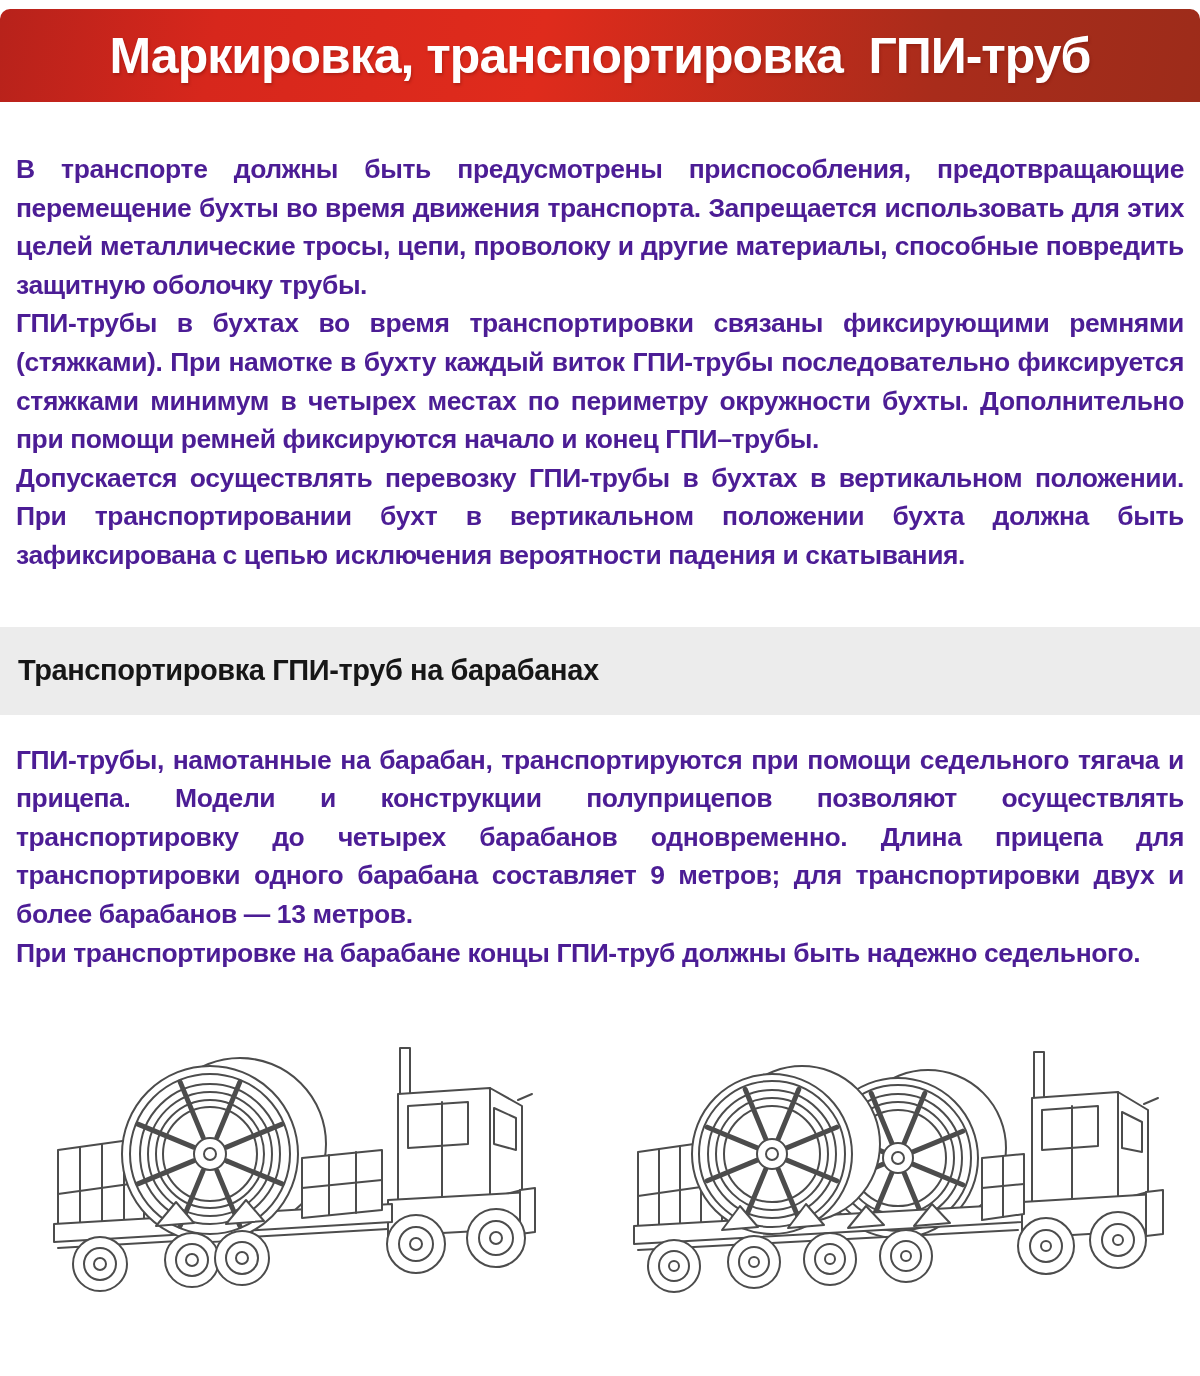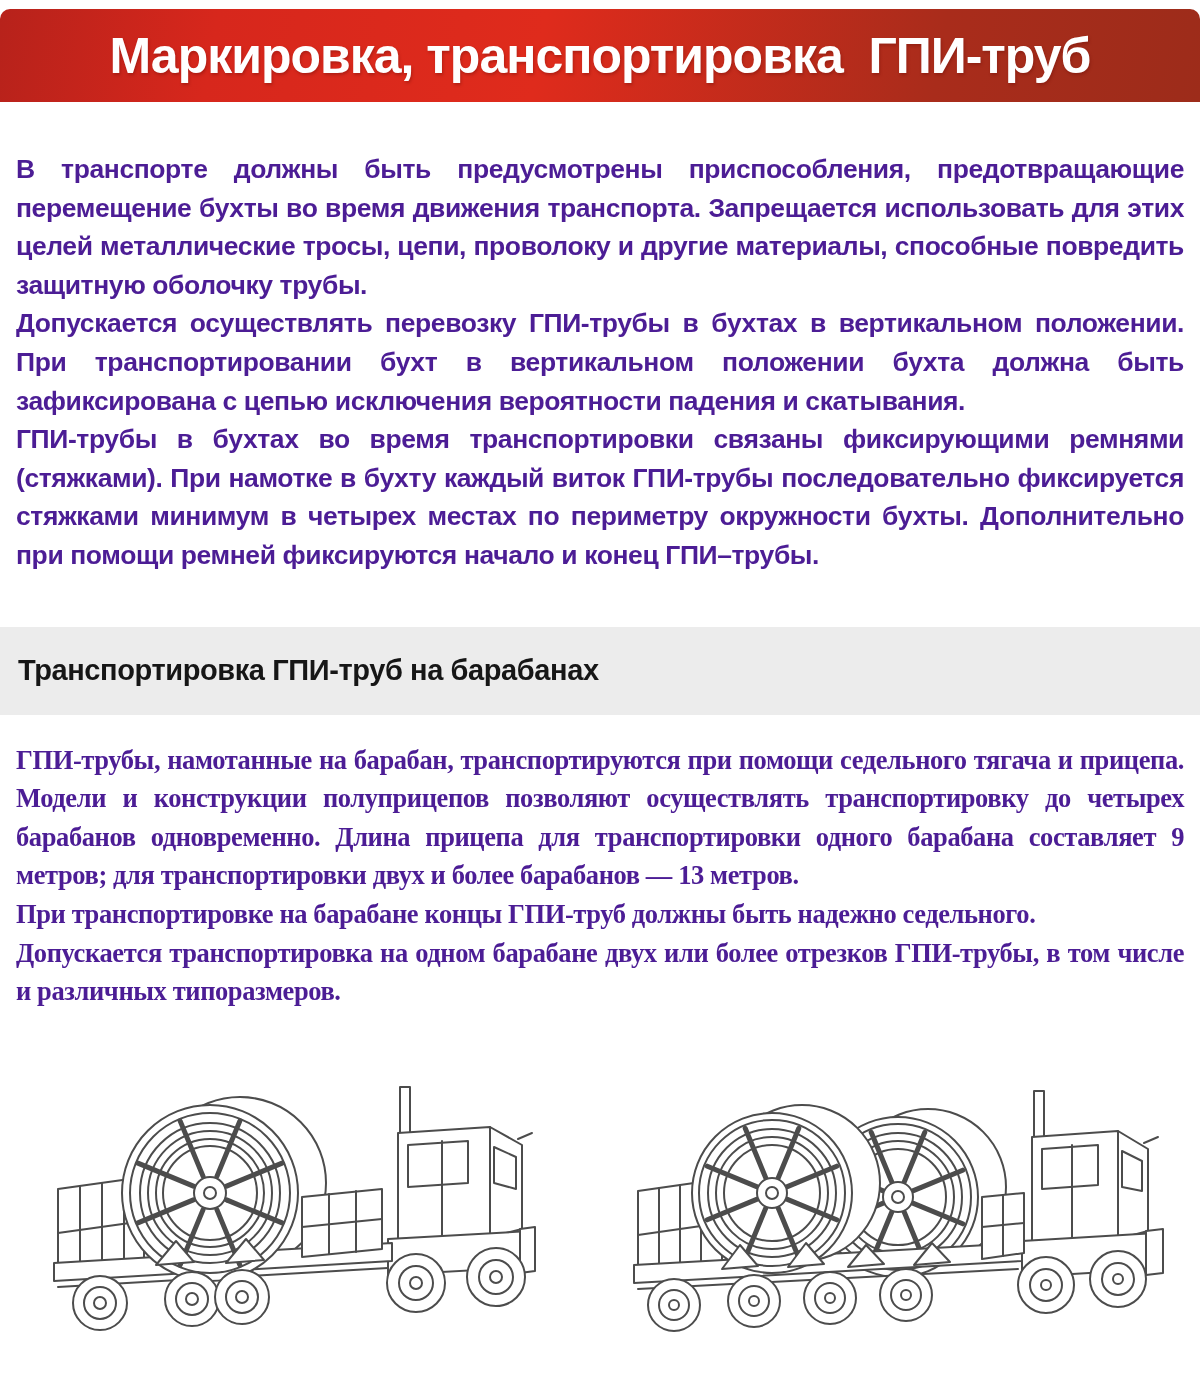--- a/index.html
+++ b/index.html
@@ -57,21 +57,21 @@
     align-items: center;
     padding: 12px 18px;
   }
   .section-band h2 {
     margin: 0;
     font-size: 29px;
     font-weight: 700;
     letter-spacing: -0.4px;
     color: #161616;
   }
-  .section-body { margin-top: 26px; padding: 0 16px; font-family: Liberation Serif, serif; }
+  .section-body { margin-top: 26px; padding: 0 16px; }
   
   .figures {
     margin-top: 60px;
     display: flex;
     align-items: flex-start;
     justify-content: space-between;
     padding: 0 36px 0 44px;
   }
   figure { margin: 0; background: #ffffff; }
   figure.fig-right { margin-top: 6px; }
@@ -83,34 +83,33 @@
 <div class="page">
 
   <header class="banner">
     <h1>Маркировка, транспортировка  ГПИ-труб</h1>
   </header>
 
   <main class="content">
 
     <section class="intro">
       <p class="body-par">В транспорте должны быть предусмотрены приспособления, предотвращающие перемещение бухты во время движения транспорта. Запрещается использовать для этих целей металлические тросы, цепи, проволоку и другие материалы, способные повредить защитную оболочку трубы.</p>
+      <p class="body-par">ГПИ-трубы в бухтах во время транспортировки связаны фиксирующими ремнями (стяжками). При намотке в бухту каждый виток ГПИ-трубы последовательно фиксируется стяжками минимум в четырех местах по периметру окружности бухты. Дополнительно при помощи ремней фиксируются начало и конец ГПИ–трубы.</p>
       <p class="body-par">Допускается осуществлять перевозку ГПИ-трубы в бухтах в вертикальном положении. При транспортировании бухт в вертикальном положении бухта должна быть зафиксирована с цепью исключения вероятности падения и скатывания.</p>
-      <p class="body-par">ГПИ-трубы в бухтах во время транспортировки связаны фиксирующими ремнями (стяжками). При намотке в бухту каждый виток ГПИ-трубы последовательно фиксируется стяжками минимум в четырех местах по периметру окружности бухты. Дополнительно при помощи ремней фиксируются начало и конец ГПИ–трубы.</p>
     </section>
 
   </main>
 
   <div class="section-band">
     <h2>Транспортировка ГПИ-труб на барабанах</h2>
   </div>
 
   <section class="section-body">
     <p class="body-par">ГПИ-трубы, намотанные на барабан, транспортируются при помощи седельного тягача и прицепа. Модели и конструкции полуприцепов позволяют осуществлять транспортировку до четырех барабанов одновременно. Длина прицепа для транспортировки одного барабана составляет 9 метров; для транспортировки двух и более барабанов — 13 метров.</p>
     <p class="body-par">При транспортировке на барабане концы ГПИ-труб должны быть надежно седельного.</p>
-    <p class="body-par">Допускается транспортировка на одном барабане двух или более отрезков ГПИ-трубы, в том числе и различных типоразмеров.</p>
   </section>
 
   <div class="figures">
 
     <figure class="fig-left">
       <svg width="492" height="266" viewBox="0 0 492 266">
         <g stroke="#4c4c4c" stroke-width="2" fill="none" stroke-linejoin="round" stroke-linecap="round">
 
           <rect x="356" y="16" width="10" height="54" fill="#ffffff"></rect>
 

